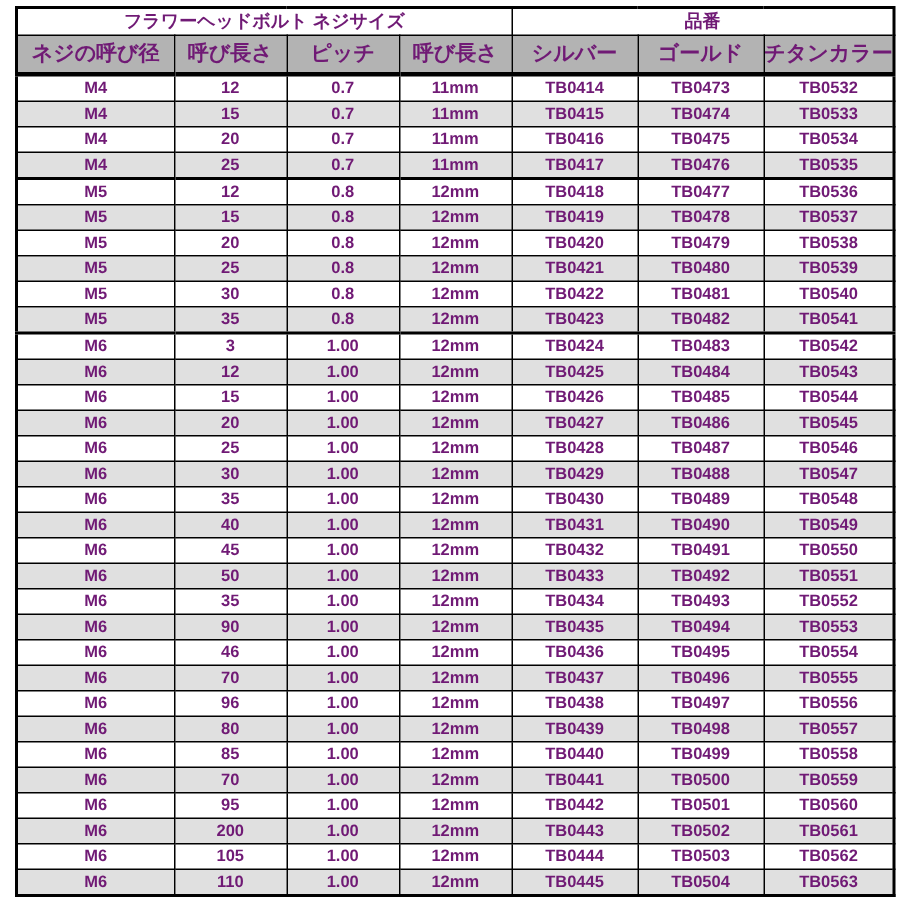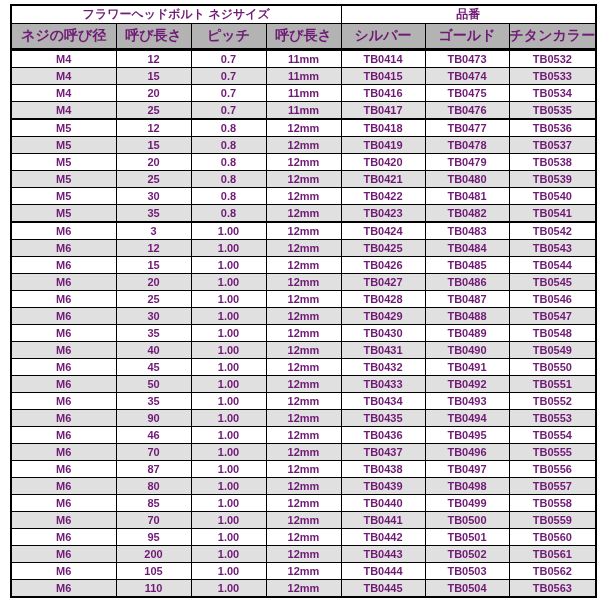--- a/index.html
+++ b/index.html
@@ -298,21 +298,21 @@
           <td>M6</td>
           <td>70</td>
           <td>1.00</td>
           <td>12mm</td>
           <td>TB0437</td>
           <td>TB0496</td>
           <td>TB0555</td>
         </tr>
         <tr>
           <td>M6</td>
-          <td>87</td>
+          <td>96</td>
           <td>1.00</td>
           <td>12mm</td>
           <td>TB0438</td>
           <td>TB0497</td>
           <td>TB0556</td>
         </tr>
         <tr>
           <td>M6</td>
           <td>80</td>
           <td>1.00</td>

